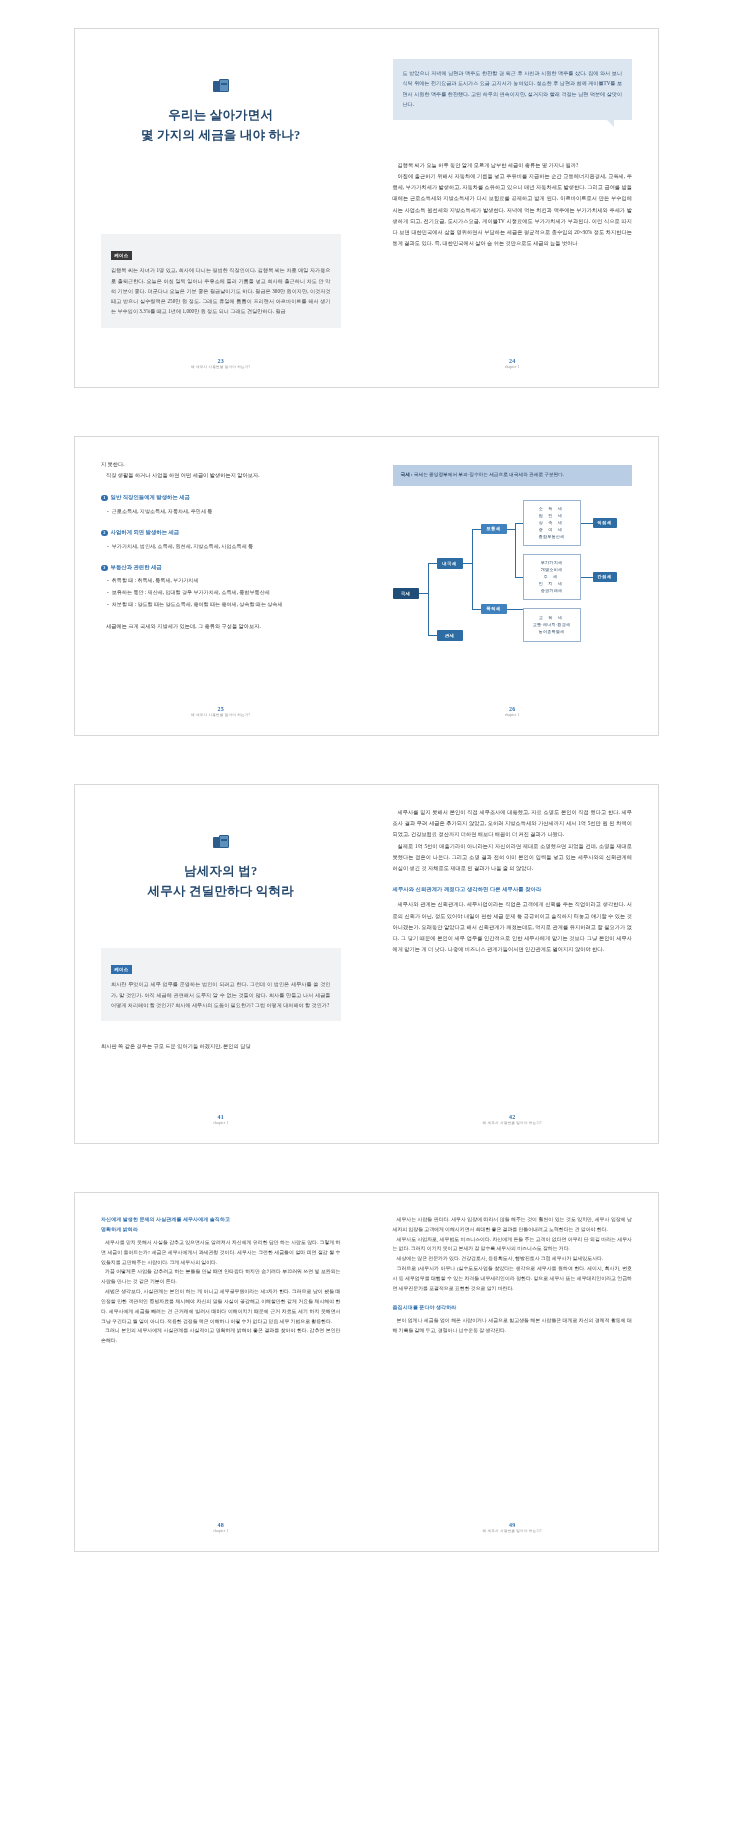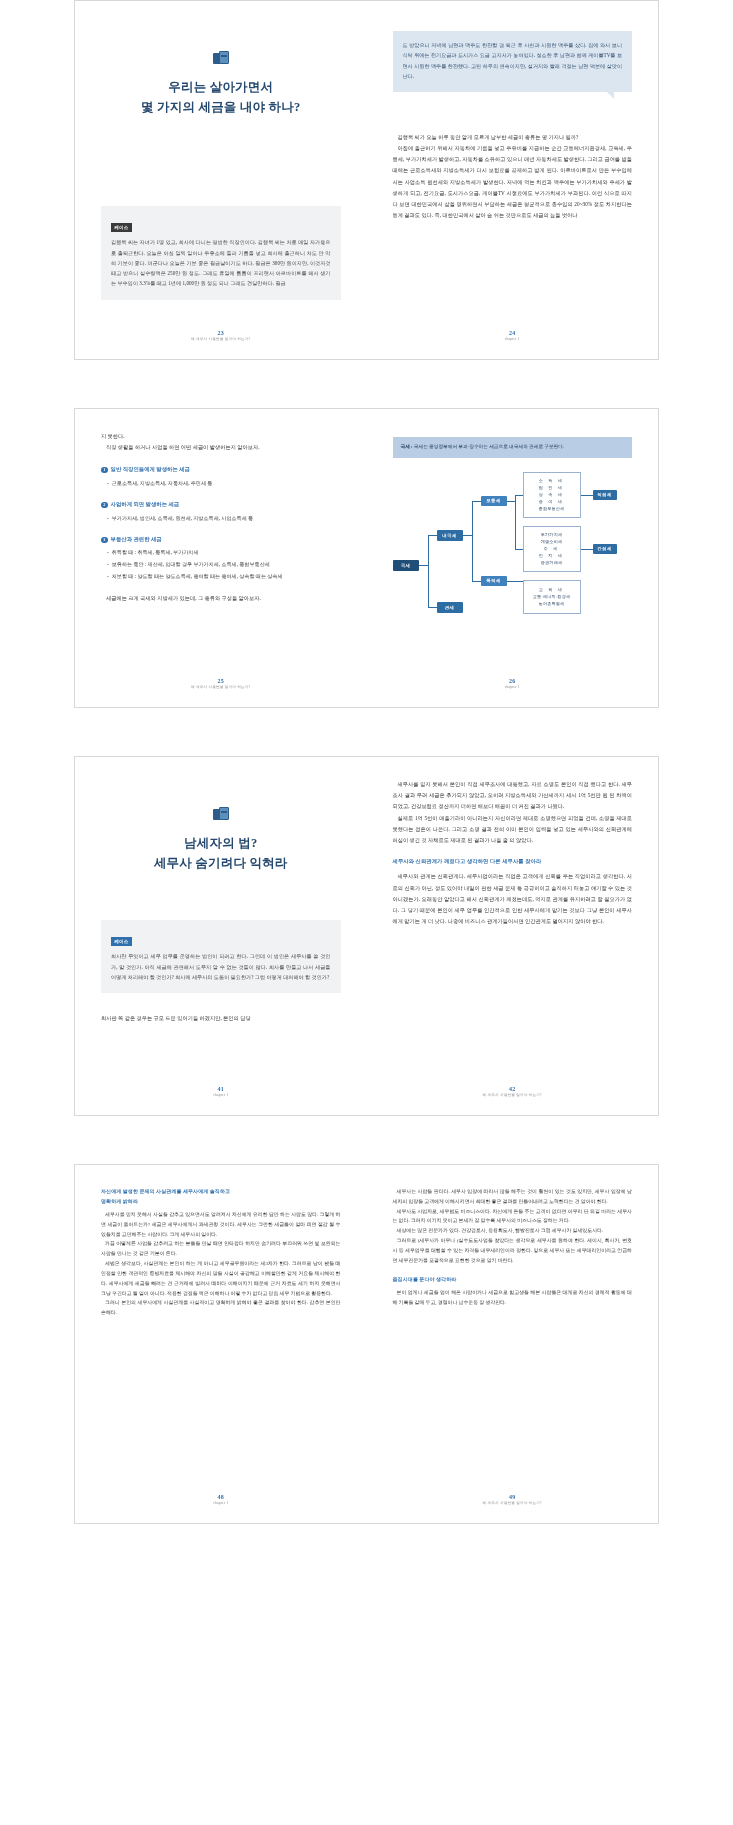--- a/index.html
+++ b/index.html
@@ -7,20 +7,21 @@
     width:733px;
     background:#ffffff;
     font-family:"Liberation Serif","DejaVu Serif",serif;
     -webkit-font-smoothing:antialiased;
   }
   .doc{
     width:733px;
     display:flex;
     flex-direction:column;
     align-items:center;
+    padding-top:28px;
     box-sizing:border-box;
   }
   
   .spread{
     width:585px;
     background:#ffffff;
     border:1px solid #d8d8d8;
     display:flex;
     box-sizing:border-box;
     margin-bottom:48px;
@@ -420,21 +421,21 @@
   </div>
 
   <div class="spread tall">
     <div class="page left">
       <div class="opener">
         <span class="opener-icon">
           <i class="bk1"></i><i class="bk2"></i><i class="bk3"></i>
         </span>
         <h1>
           <span>남세자의 법?</span>
-          <span>세무사 숨기려다 익혀라</span>
+          <span>세무사 견딜만하다 익혀라</span>
         </h1>
       </div>
       <div class="casebox pos2">
         <span class="case-tag blue">케이스</span>
         <div class="case-body">
           <p>회사란 무엇이고 세무 업무를 운영하는 법인이 되려고 한다. 그런데 이 법인은 세무사를 쓸 것인가, 말 것인가. 아직 세금에 관련해서 도무지 알 수 없는 것들이 많다. 회사를 만들고 나서 세금을 어떻게 처리해야 할 것인가? 회사에 세무사의 도움이 필요한가? 그럼 어떻게 대처해야 할 것인가?</p>
         </div>
       </div>
       <div class="body" style="margin-top:20px;">
         <p class="noind">회사란 쪽 같은 경우는 규모 드문 있어기들 하겠지만, 본인의 담당</p>

